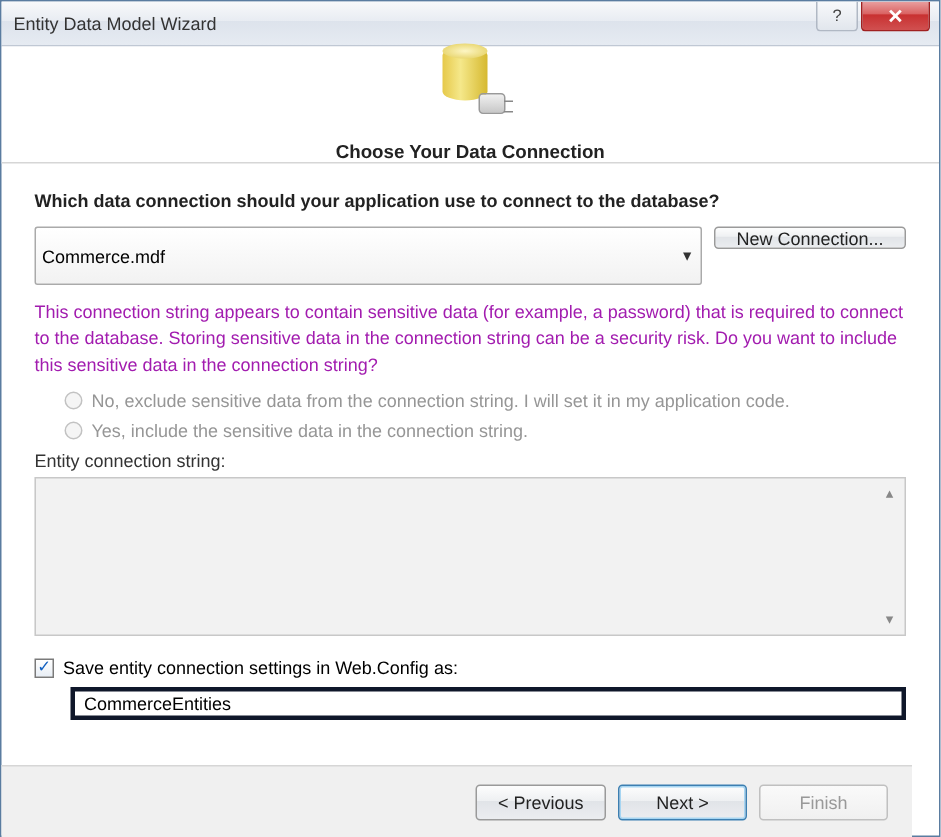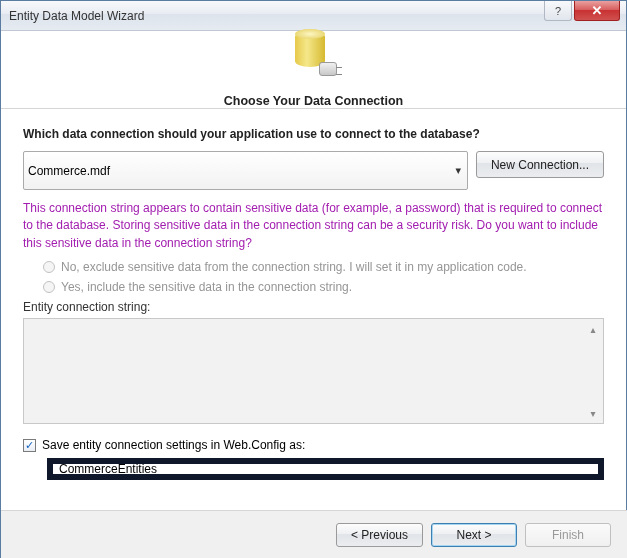--- a/index.html
+++ b/index.html
@@ -136,21 +136,21 @@
     position: relative;
   }
   .dropdown::after {
     content: "▾";
     position: absolute;
     right: 6px;
     color: #333;
     font-size: 11px;
   }
   .btn {
-    height: 27px;
+    height: 15px;
     min-width: 80px;
     padding: 0 14px;
     border: 1px solid #9a9a9a;
     border-radius: 3px;
     background: linear-gradient(to bottom, #fdfdfd 0%, #eef0f2 45%, #e1e4e8 46%, #ebedf0 100%);
     font-family: inherit;
     font-size: 12px;
     color: #222;
     cursor: pointer;
     display: inline-flex;
@@ -232,31 +232,31 @@
     align-items: center;
     justify-content: center;
     color: #1260c0;
     font-size: 11px;
     line-height: 1;
   }
   .name-input {
     width: calc(100% - 24px);
     margin-left: 24px;
     height: 22px;
-    border: 6px solid #0f172a;
+    border: 3px solid #0f172a;
     padding: 0 6px;
     font-family: inherit;
     font-size: 12px;
     background: #fff;
   }
   .footer {
     position: absolute;
     bottom: 0;
     left: 1px;
-    right: 0;
+    right: 19px;
     height: 48px;
     border-top: 1px solid #d6d6d6;
     background: #f0f0f0;
     display: flex;
     align-items: center;
     justify-content: flex-end;
     gap: 8px;
     padding: 0 16px;
   }
   .footer .btn { min-width: 86px; height: 24px; }

